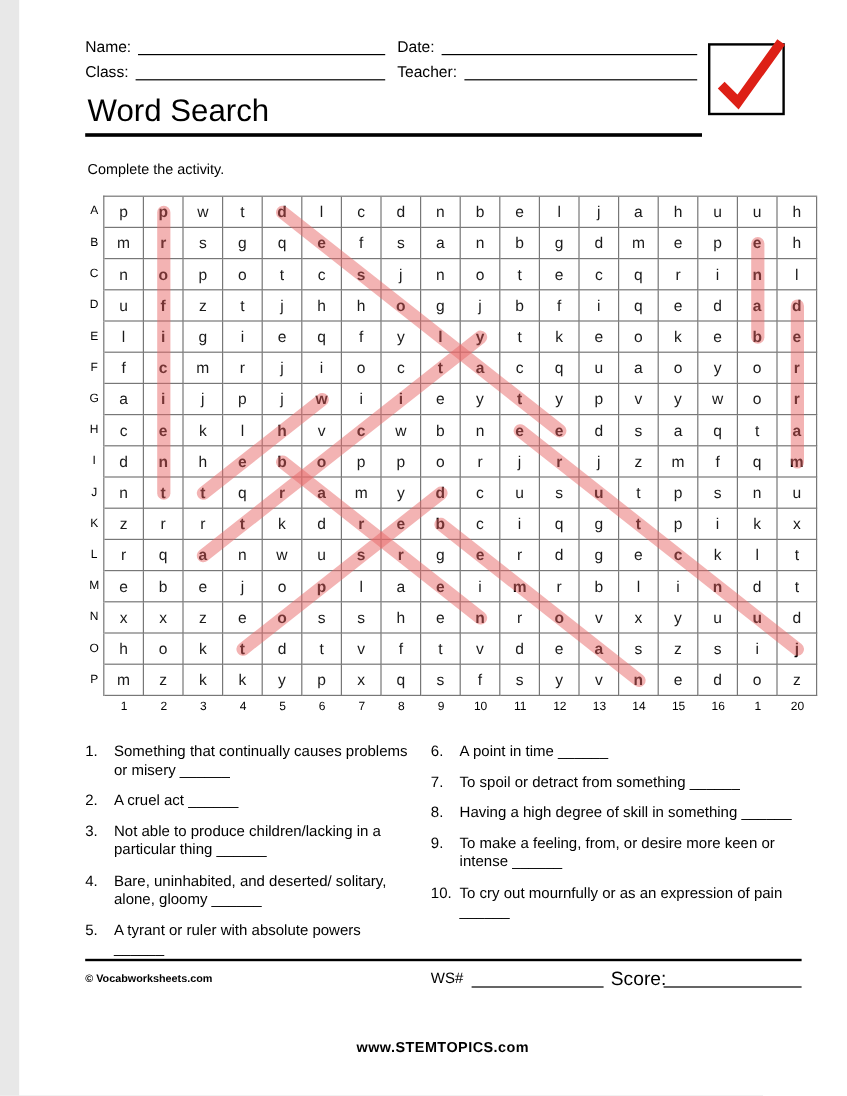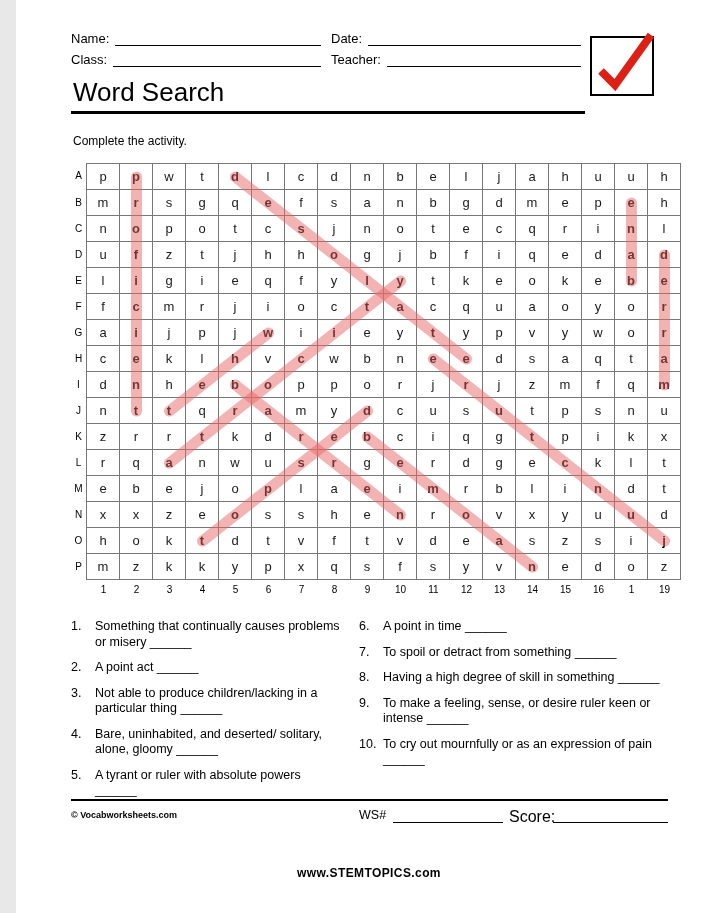--- a/index.html
+++ b/index.html
@@ -485,33 +485,33 @@
         <div class="cn">8</div>
         <div class="cn">9</div>
         <div class="cn">10</div>
         <div class="cn">11</div>
         <div class="cn">12</div>
         <div class="cn">13</div>
         <div class="cn">14</div>
         <div class="cn">15</div>
         <div class="cn">16</div>
         <div class="cn">1</div>
-        <div class="cn">19</div>
+        <div class="cn">20</div>
       </div>
   </div>
 
   <div class="clues">
     <div class="ccol-left">
         <div class="clue">
           <div class="cnum">1.</div>
           <div class="ctext">Something that continually causes problems or misery ______</div>
         </div>
         <div class="clue">
           <div class="cnum">2.</div>
-          <div class="ctext">A point act ______</div>
+          <div class="ctext">A cruel act ______</div>
         </div>
         <div class="clue">
           <div class="cnum">3.</div>
           <div class="ctext">Not able to produce children/lacking in a particular thing ______</div>
         </div>
         <div class="clue">
           <div class="cnum">4.</div>
           <div class="ctext">Bare, uninhabited, and deserted/ solitary, alone, gloomy ______</div>
         </div>
         <div class="clue">
@@ -527,21 +527,21 @@
         <div class="clue">
           <div class="cnum">7.</div>
           <div class="ctext">To spoil or detract from something ______</div>
         </div>
         <div class="clue">
           <div class="cnum">8.</div>
           <div class="ctext">Having a high degree of skill in something ______</div>
         </div>
         <div class="clue">
           <div class="cnum">9.</div>
-          <div class="ctext">To make a feeling, sense, or desire ruler keen or intense ______</div>
+          <div class="ctext">To make a feeling, from, or desire more keen or intense ______</div>
         </div>
         <div class="clue">
           <div class="cnum">10.</div>
           <div class="ctext">To cry out mournfully or as an expression of pain ______</div>
         </div>
       </div>
   </div>
 
   <div class="footer">
     <div class="copyright">© Vocabworksheets.com</div>

